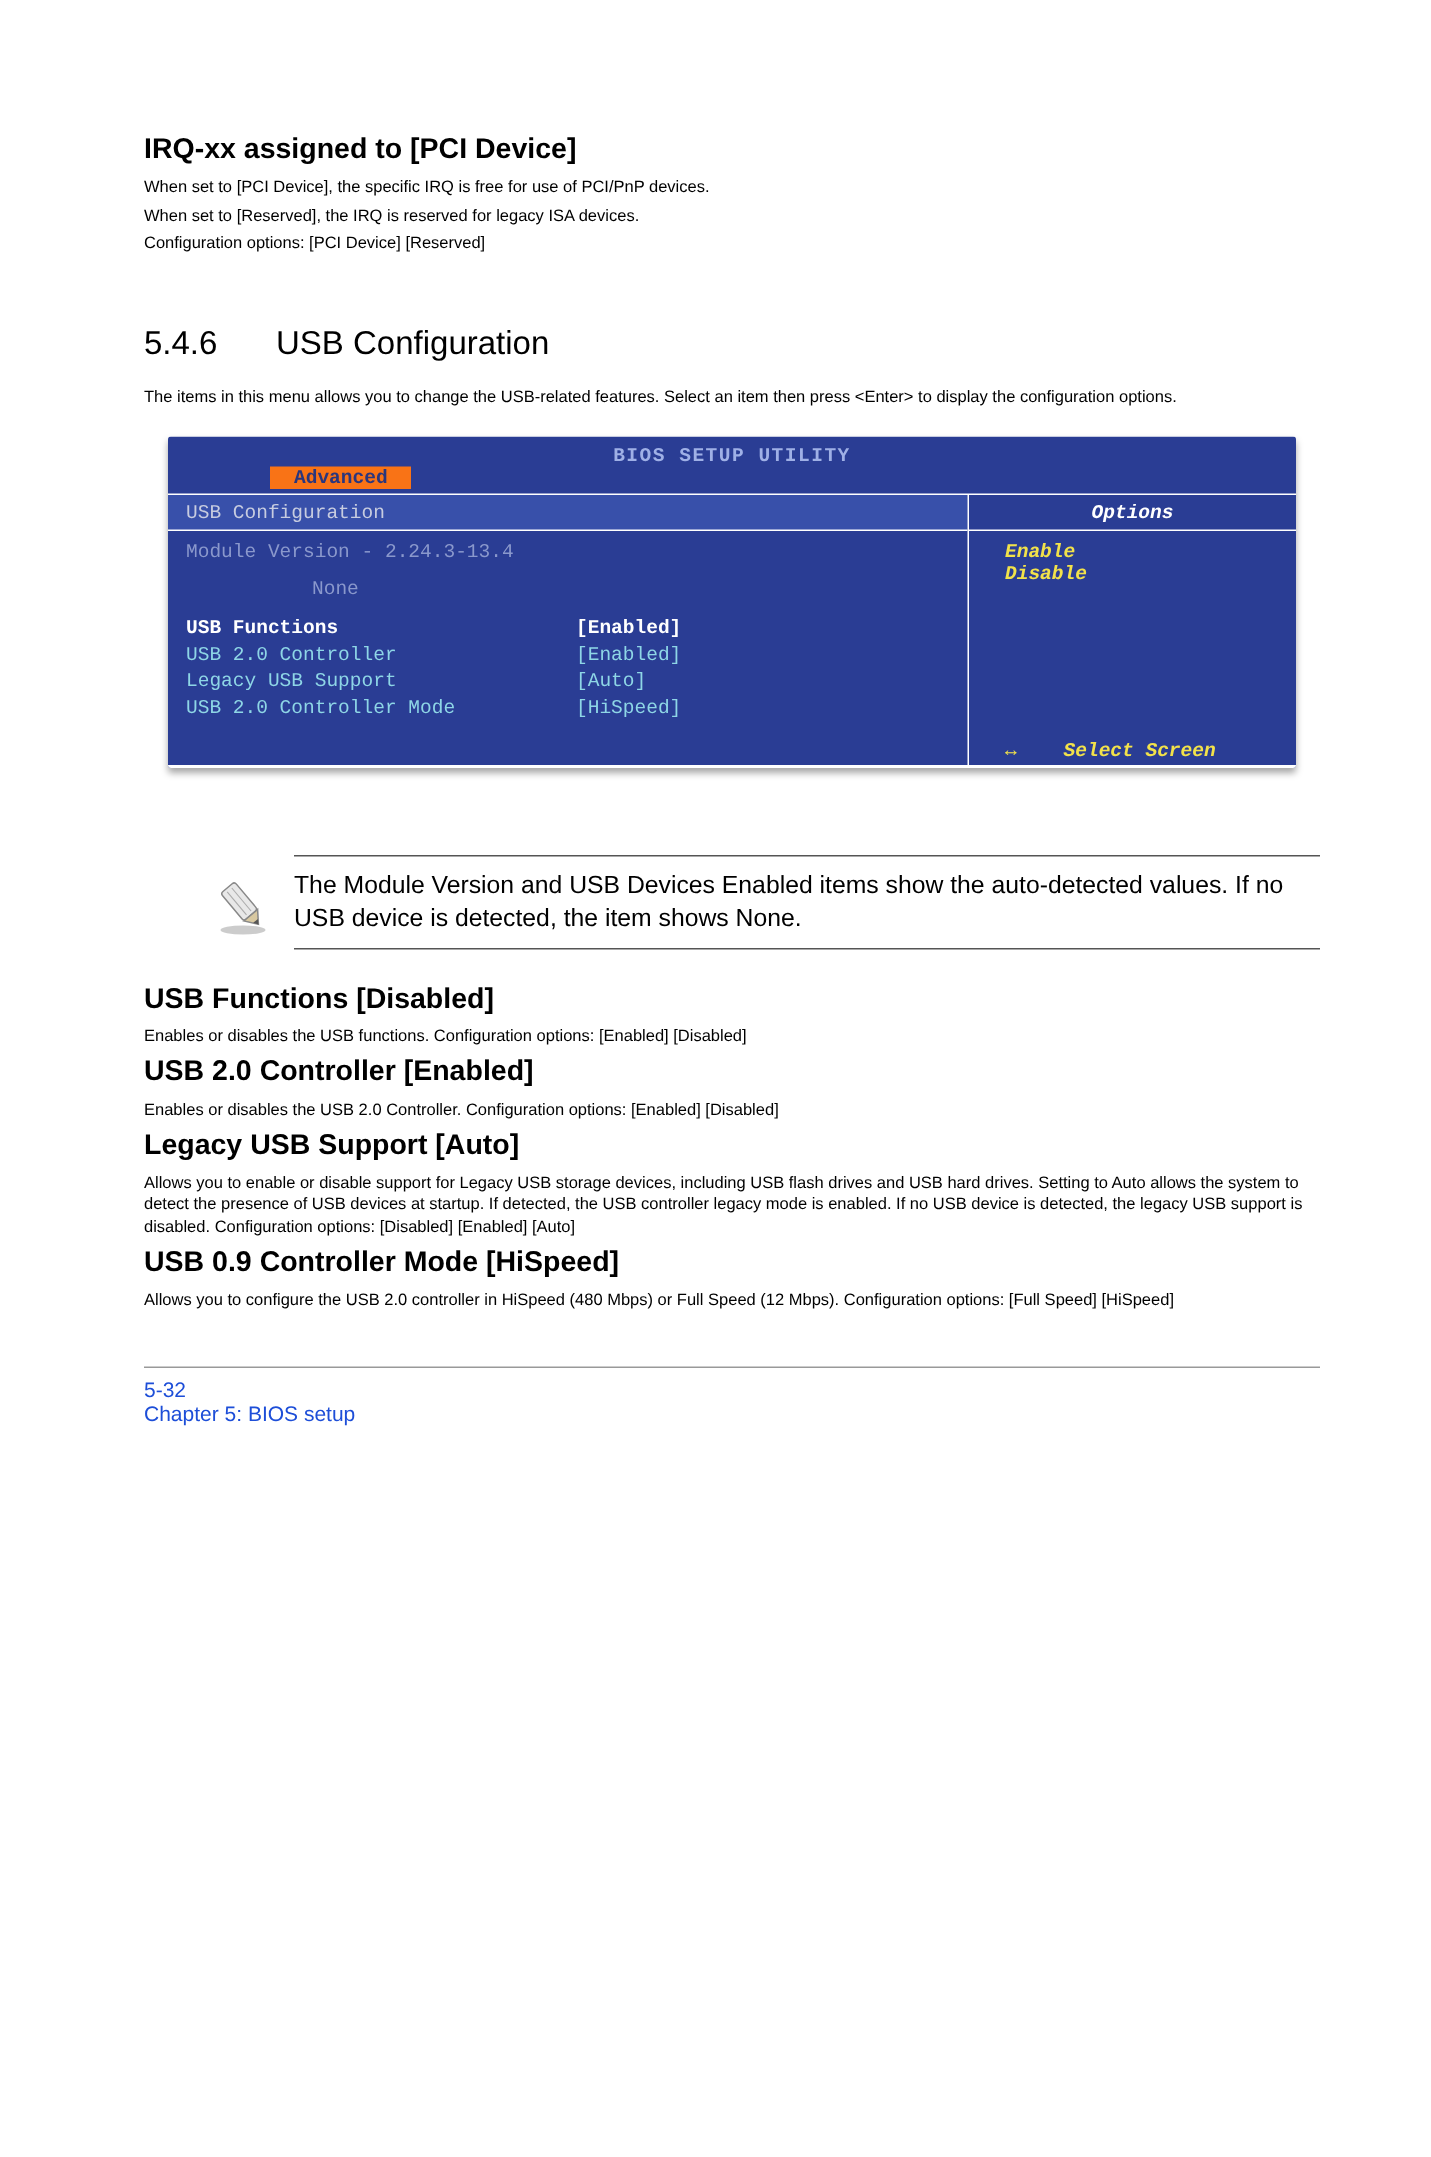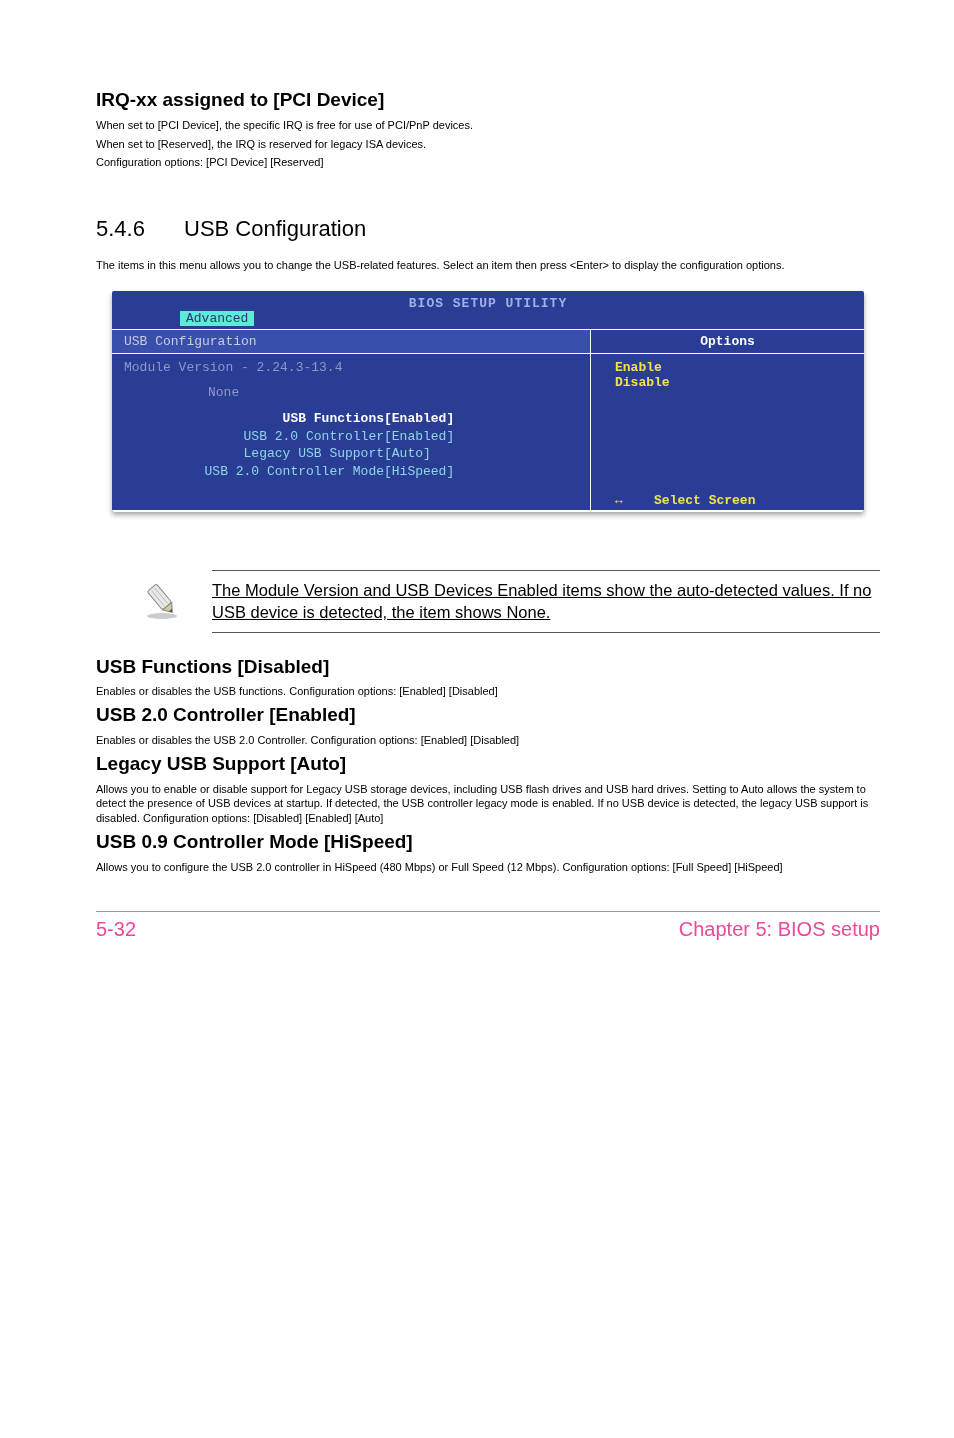--- a/index.html
+++ b/index.html
@@ -61,39 +61,40 @@
     padding: 5px 0 0 0;
     font-weight: bold;
     letter-spacing: 1px;
     font-size: 13px;
   }
   .bios-tab-row {
     padding: 0 0 0 68px;
     height: 18px;
   }
   .bios-tab {
-    background: #5eead4;
+    background: #f97316;
     color: #2a367d;
     display: inline-block;
-    padding: 0 6px;
-    font-weight: normal;
+    padding: 0 16px;
+    font-weight: bold;
     font-size: 13px;
   }
   .bios-body {
     display: flex;
     border-top: 1px solid #fff;
   }
   .bios-left {
     flex: 1;
     box-sizing: border-box;
   }
   .bios-right {
-    width: 274px;
+    width: 219px;
     box-sizing: border-box;
     border-left: 1px solid #fff;
+    font-style: italic;
   }
   .bios-header-row {
     background: #324aa3;
     color: #fff;
     padding: 4px 12px;
     border-bottom: 1px solid #fff;
   }
   .bios-header-row.left {
     color: #c7cce0;
     background: #3850aa;
@@ -108,21 +109,20 @@
     min-height: 156px;
     box-sizing: border-box;
   }
   .dim { color: #8a98cc; }
   .bright { color: #fff; font-weight: bold; }
   .yellow { color: #f2e24a; font-weight: bold; }
   .cyan { color: #8ed6e6; }
   .bios-row {
     display: flex;
     line-height: 1.35;
-    text-align: right;
   }
   .bios-row .label { width: 260px; }
   .bios-row .value { }
   .bios-right-inner {
     padding: 6px 12px 8px 24px;
     min-height: 156px;
     box-sizing: border-box;
     position: relative;
   }
   .bios-select-screen {
@@ -134,24 +134,23 @@
   
   .curve-shadow {
     width: 752px;
     height: 12px;
     margin: 0 auto 26px auto;
   }
 
   
   .note-row {
     display: flex;
-    align-items: flex-start;
+    align-items: center;
     margin: 10px 0 22px 46px;
-    gap: 28px;
-    text-decoration: underline;
+    gap: 12px;
   }
   .note-icon {
     width: 42px;
     flex-shrink: 0;
     padding-top: 10px;
   }
   .note-text-wrap { flex: 1; }
   .note-rule {
     border: none;
     border-top: 1px solid #555;
@@ -165,22 +164,23 @@
 
   
   .footer-rule {
     border: none;
     border-top: 1px solid #999;
     margin: 36px 0 6px 0;
   }
   .footer-row {
     display: flex;
     justify-content: space-between;
-    font-size: 20px;
-    color: #ec4899;
+    font-size: 14px;
+    color: #1d4ed8;
+    flex-direction: column;
   }
   .mb-med { margin-bottom: 20px; }
   .block-gap { margin-top: 24px; }
 </style>
 </head>
 <body>
 
 <div class="page">
 
   <h3 class="option-heading">IRQ-xx assigned to [PCI Device]</h3>

